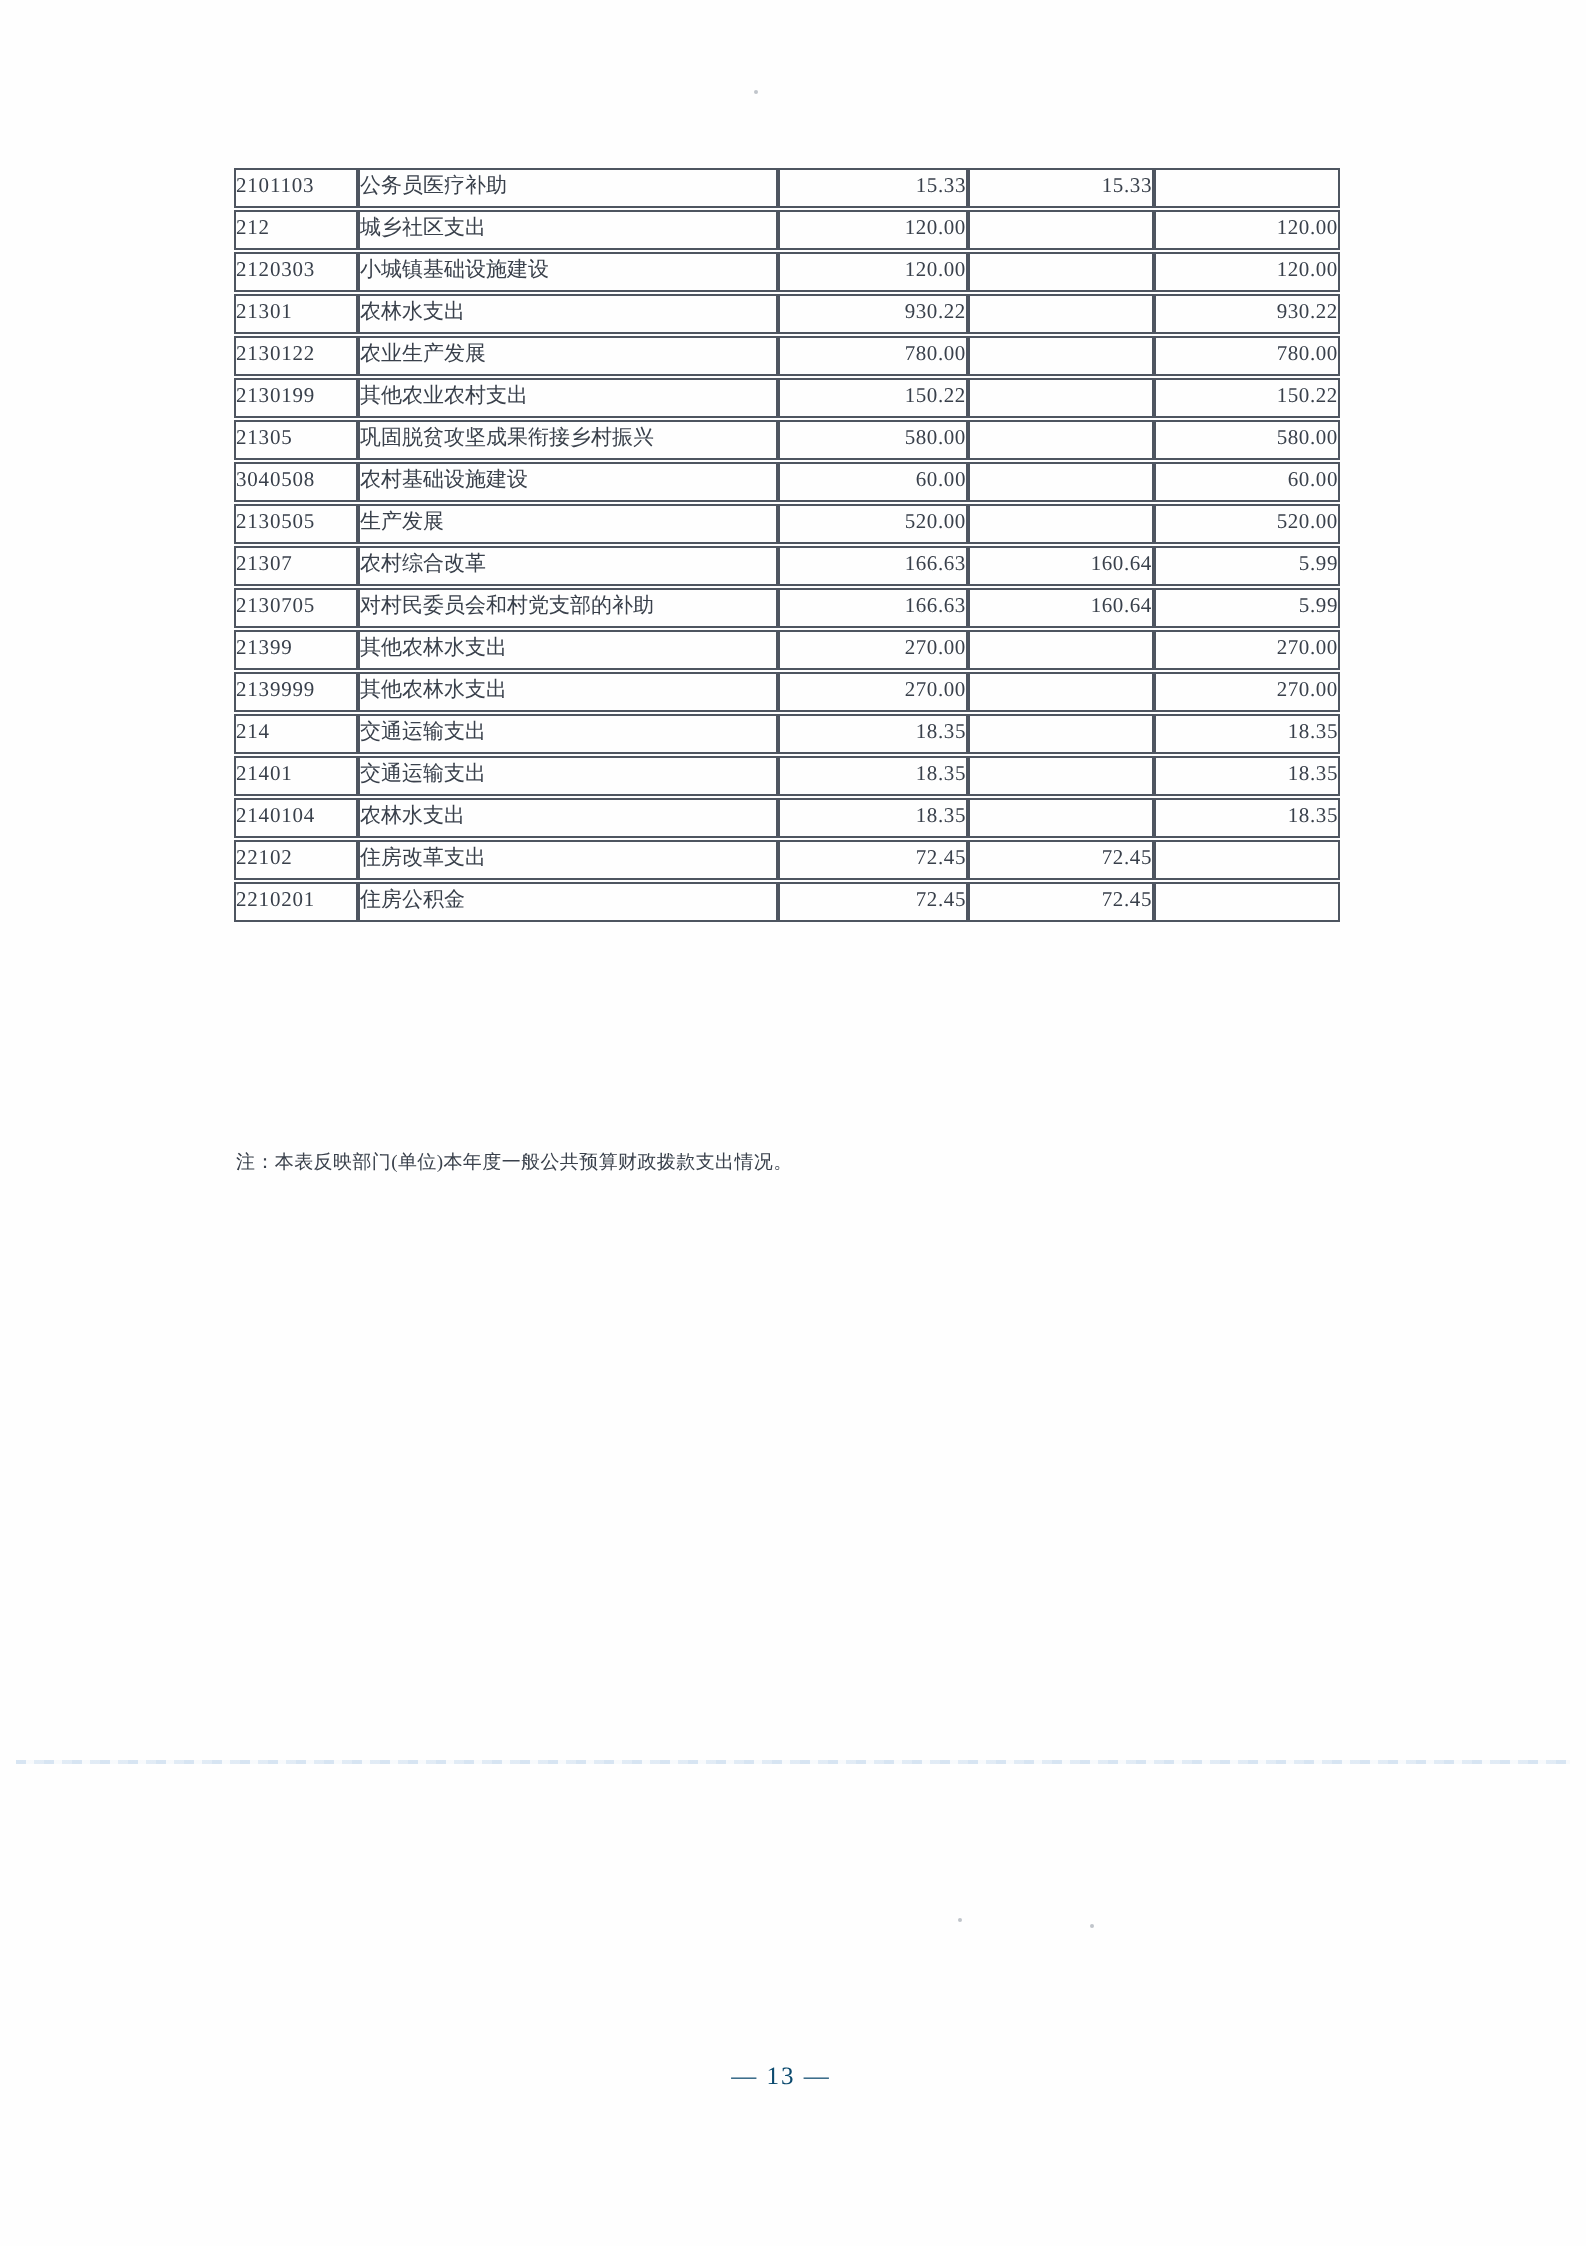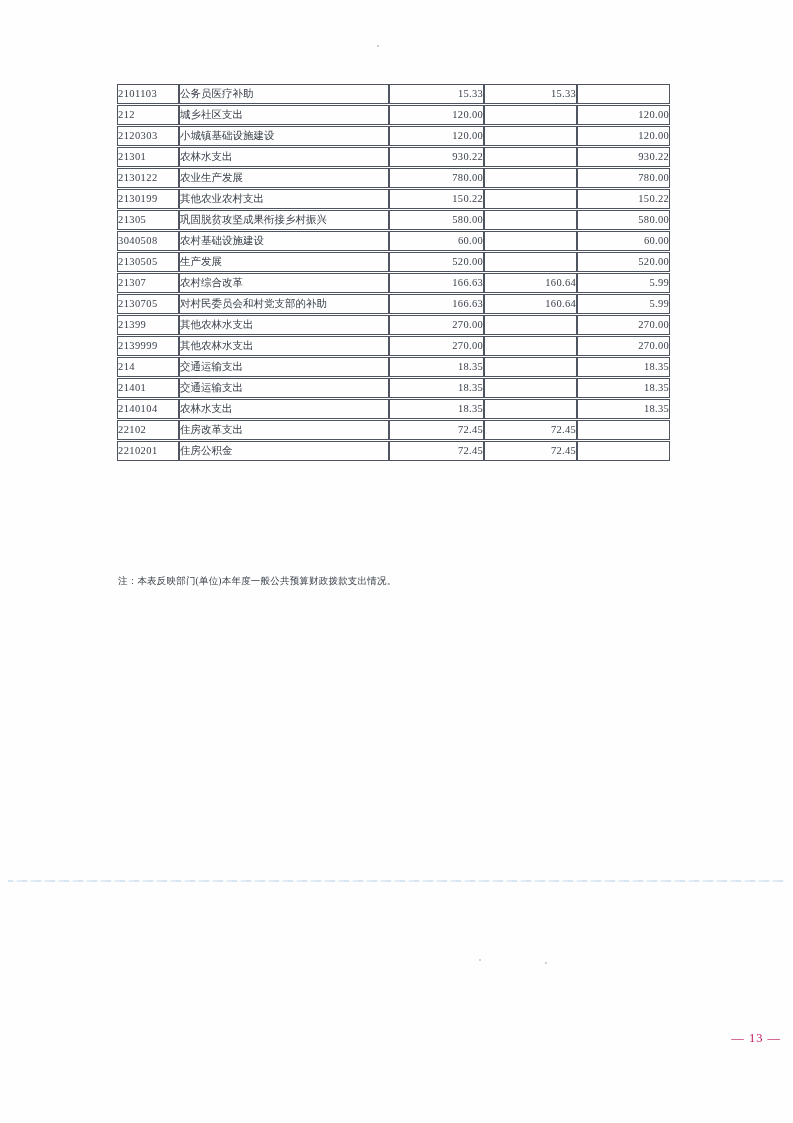--- a/index.html
+++ b/index.html
@@ -72,24 +72,24 @@
   }
   .speck-1 { left: 377px; top: 45px; }
   .speck-2 { left: 479px; top: 959px; }
   .speck-3 { left: 545px; top: 962px; }
   
   .page-number {
     position: absolute;
     left: 0;
     top: 1031px;
     width: 781px;
-    text-align: right;
+    text-align: center;
     font-size: 12.5px;
     letter-spacing: 1px;
-    color: #be185d;
+    color: #0c4a6e;
   }
 </style>
 </head>
 <body>
 
 <div class="sheet">
 
   <table class="budget-table">
     <colgroup>
       <col style="width:62px">

